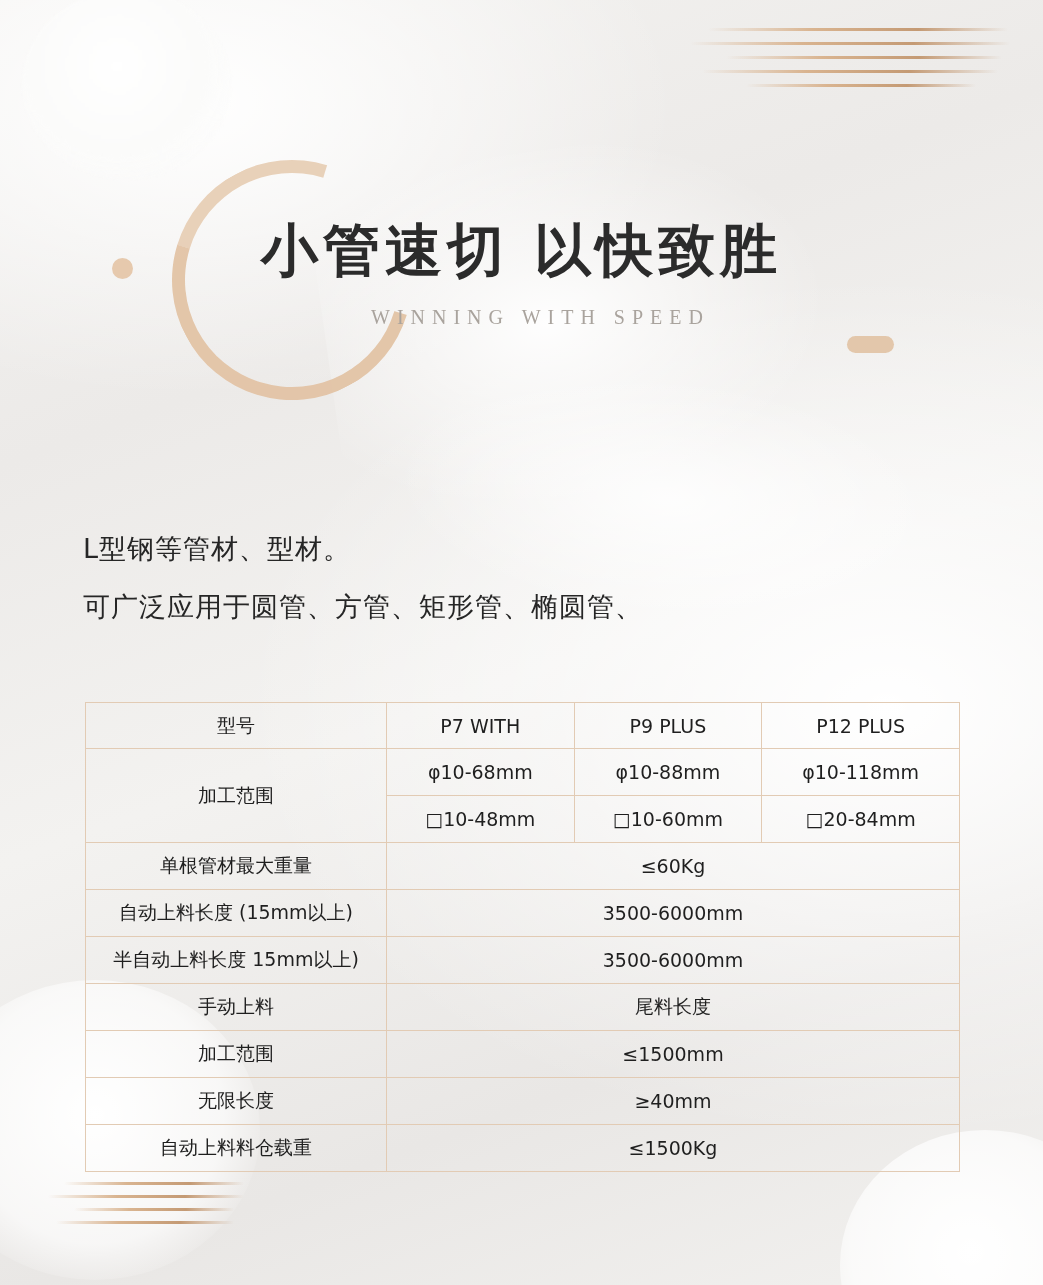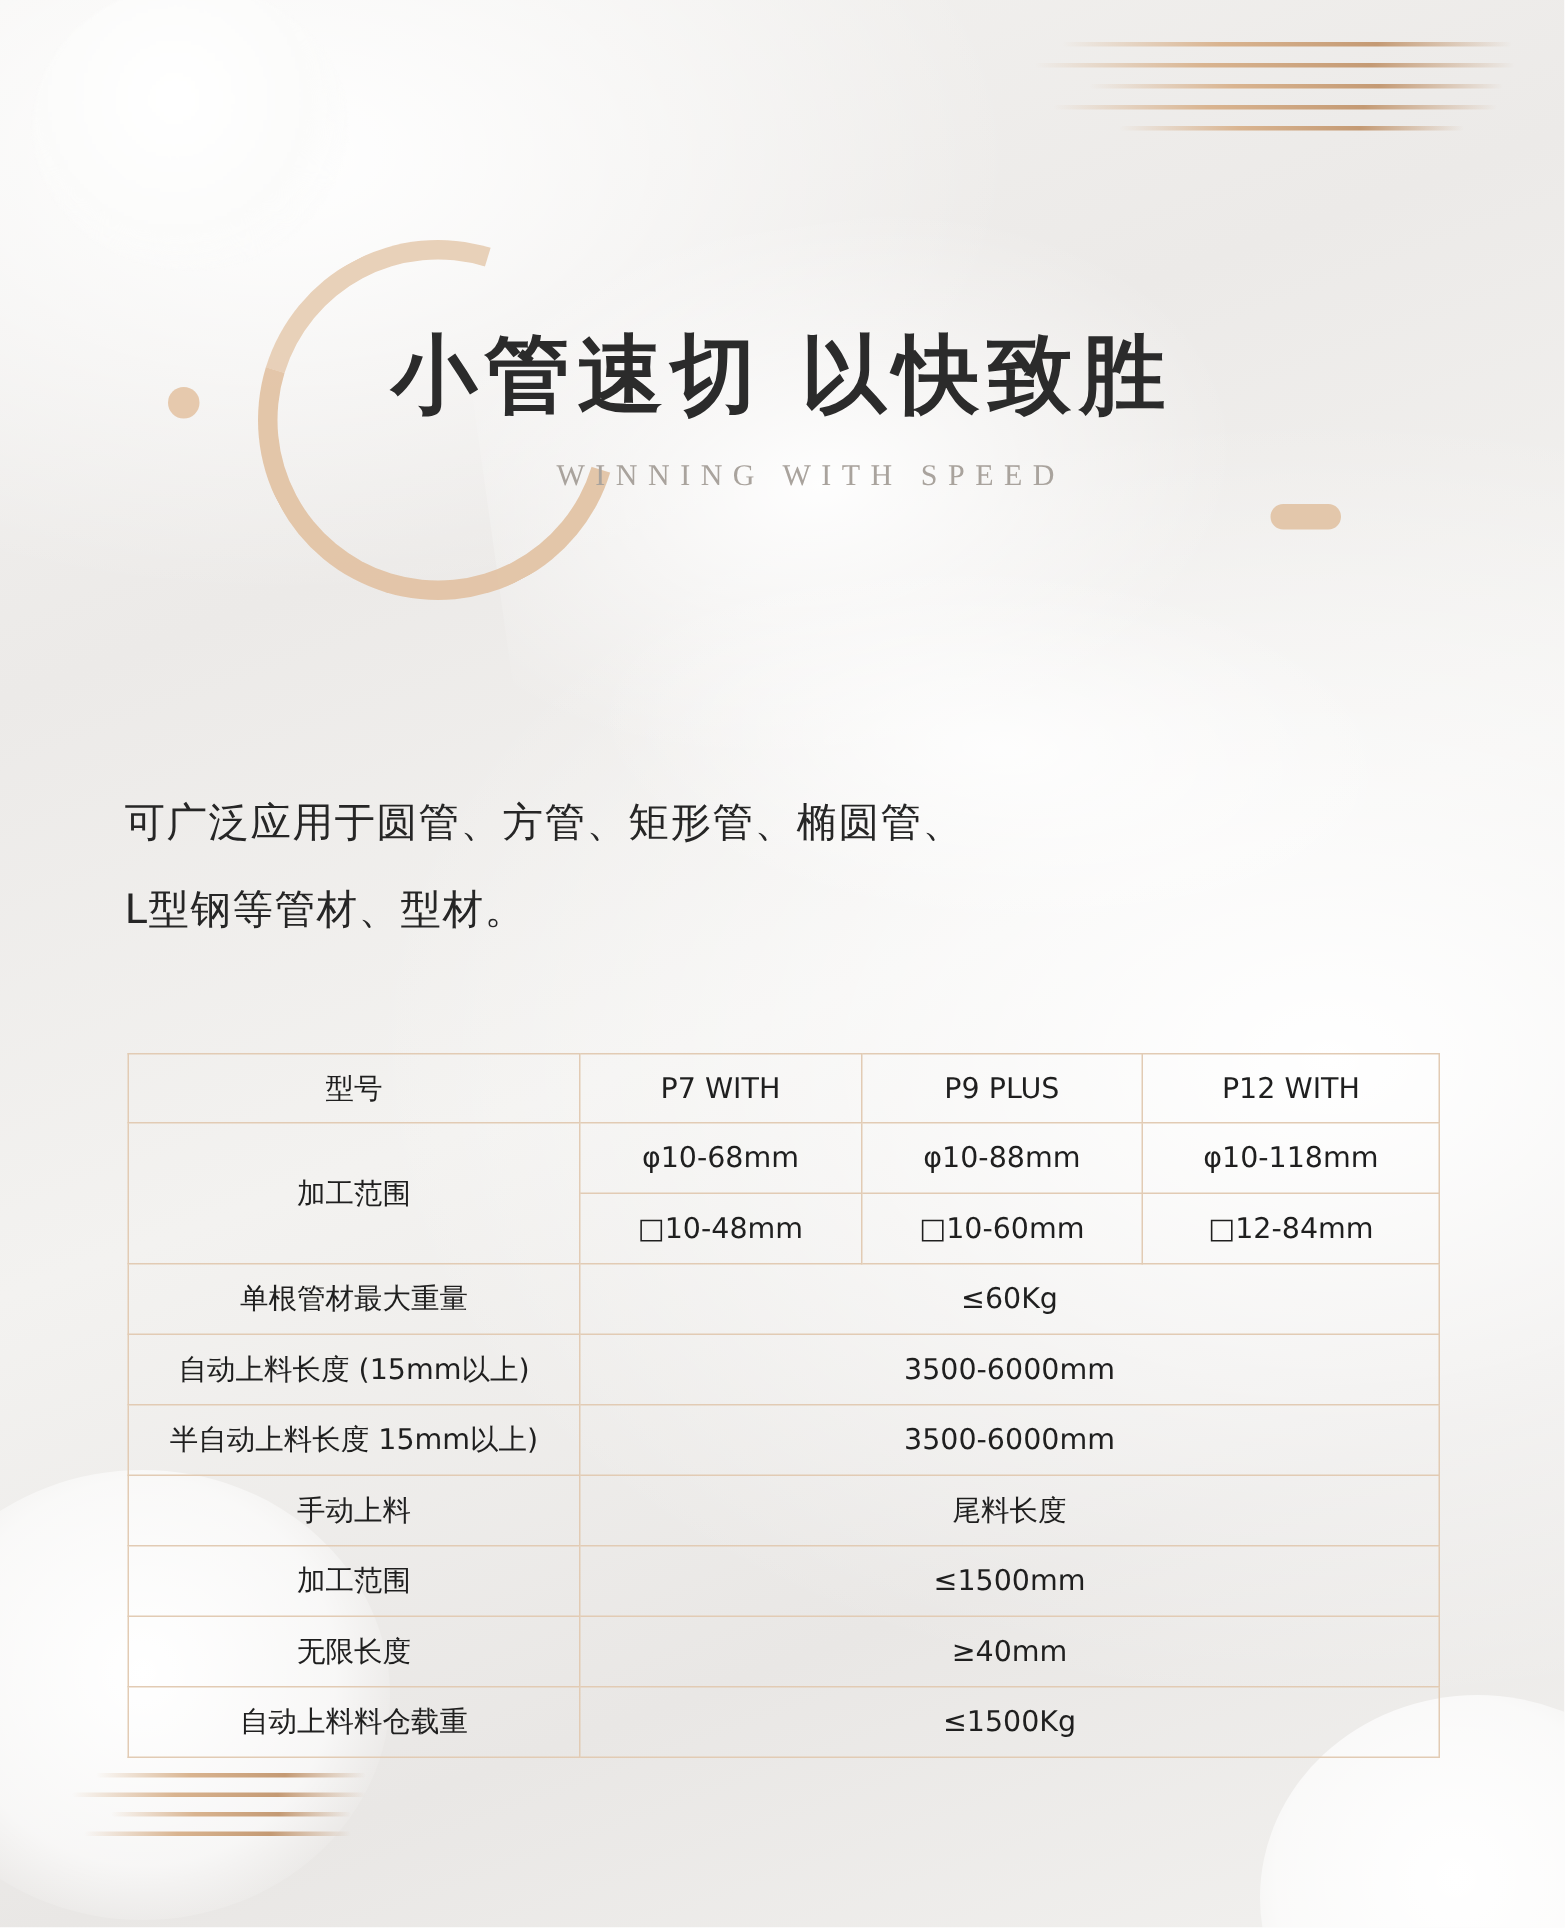--- a/index.html
+++ b/index.html
@@ -184,43 +184,43 @@
     <div class="ln" style="left:34px; top:26px; width:160px;"></div>
     <div class="ln" style="left:16px; top:39px; width:178px;"></div>
   </div>
 
   <div class="title-wrap">
     <h1 class="main-title">小管速切 以快致胜</h1>
     <div class="sub-title">WINNING WITH SPEED</div>
   </div>
 
   <div class="intro">
+    <div>L型钢等管材、型材。</div>
     <div>可广泛应用于圆管、方管、矩形管、椭圆管、</div>
-    <div>L型钢等管材、型材。</div>
   </div>
 
   <table class="spec-table">
     <tbody>
       <tr class="head">
         <td class="label-col">型号</td>
         <td class="model">P7 WITH</td>
         <td class="model">P9 PLUS</td>
-        <td class="model">P12 WITH</td>
+        <td class="model">P12 PLUS</td>
       </tr>
 
       <tr>
         <td class="label-col" rowspan="2">加工范围</td>
         <td>φ10-68mm</td>
         <td>φ10-88mm</td>
         <td>φ10-118mm</td>
       </tr>
       <tr>
         <td>□10-48mm</td>
         <td>□10-60mm</td>
-        <td>□12-84mm</td>
+        <td>□20-84mm</td>
       </tr>
 
       <tr>
         <td class="label-col">单根管材最大重量</td>
         <td colspan="3">≤60Kg</td>
       </tr>
 
       <tr>
         <td class="label-col">自动上料长度 (15mm以上)</td>
         <td colspan="3">3500-6000mm</td>

